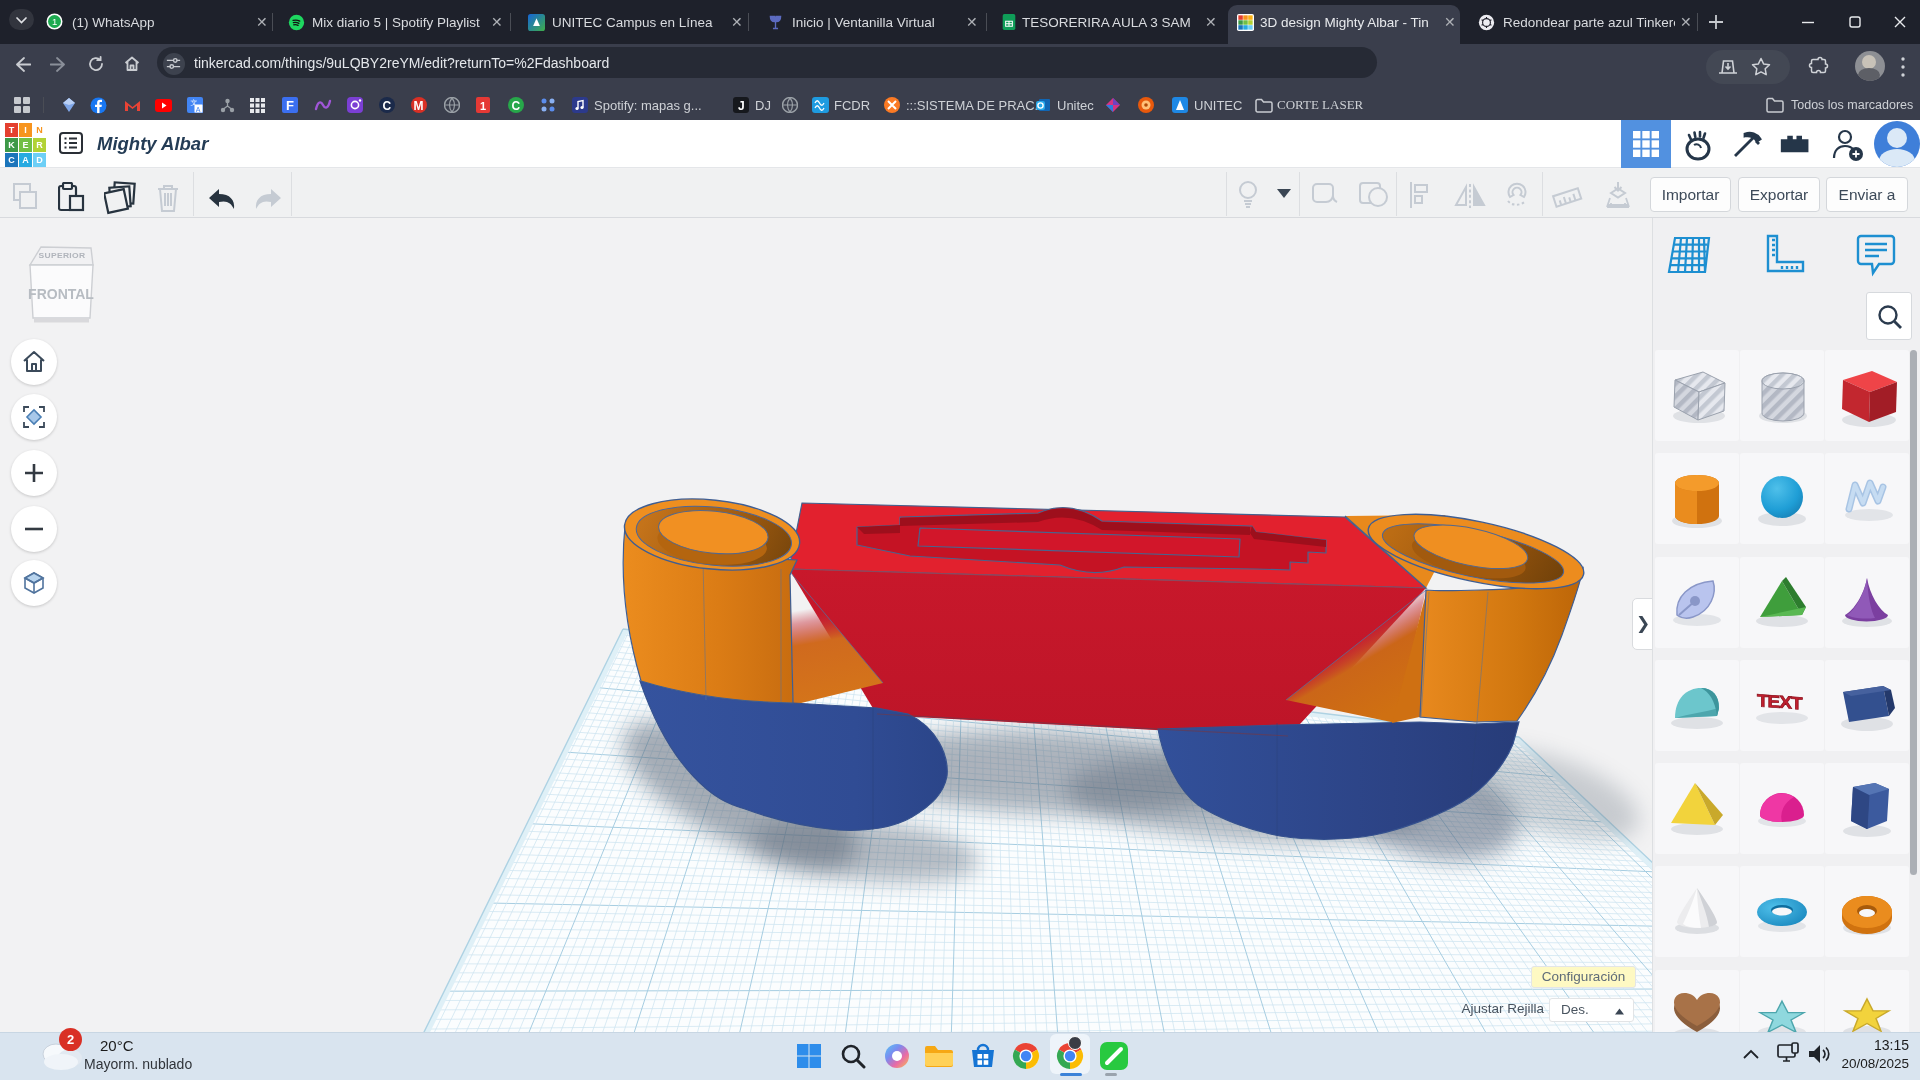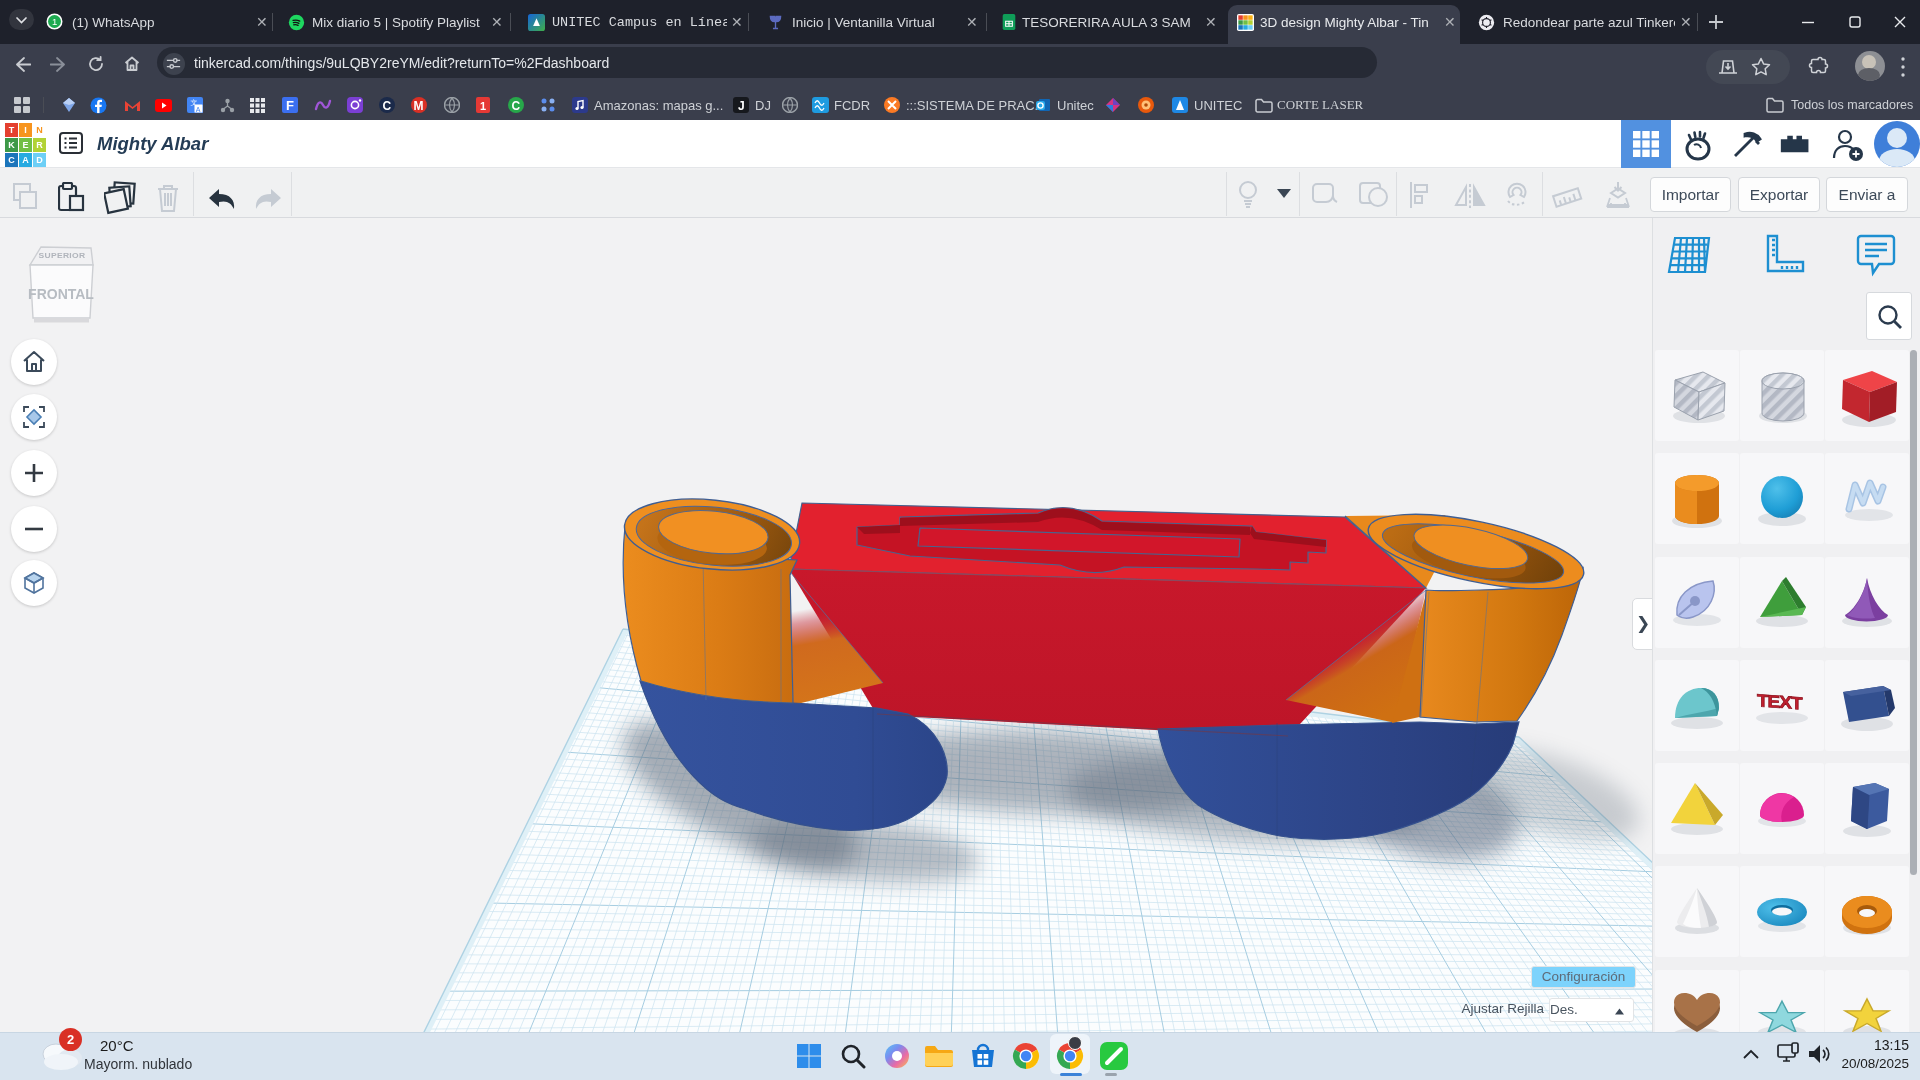--- a/index.html
+++ b/index.html
@@ -21,23 +21,23 @@
   #tkhead { position:absolute; left:0; top:120px; width:1920px; height:48px; background:#ffffff; border-bottom:1px solid #e4e6e9; }
   #tktool { position:absolute; left:0; top:169px; width:1920px; height:49px; background:#f0f1f2; border-bottom:1px solid #d8dade; }
   .tkbtn { position:absolute; top:177px; height:35px; background:#fdfdfd; border:1px solid #d4d7db; border-radius:4px; color:#3d4a59; font-size:15.5px; text-align:center; line-height:33px; }
   
   #panel { position:absolute; left:1652px; top:218px; width:268px; height:814px; background:#f0f0f2; border-left:1px solid #dddfe2; }
   .card { position:absolute; width:84px; height:91px; background:#f7f7f9; border-radius:3px; }
   #seldrop { position:absolute; left:1655px; top:292px; width:207px; height:48px; background:#fff; border:1px solid #d6d9dd; border-radius:3px; }
   #searchbtn { position:absolute; left:1866px; top:292px; width:46px; height:48px; background:#fff; border:1px solid #d6d9dd; border-radius:3px; }
   
   .navcirc { position:absolute; left:11px; width:46px; height:46px; border-radius:50%; background:#fff; box-shadow:0 1px 3px rgba(0,0,0,0.18); }
-  #cfgbtn { position:absolute; left:1531px; top:966px; width:105px; height:22px; background:#7dd3fc; border:1px solid #e3e5e7; border-radius:3px; color:#5e6b78; font-size:13.5px; text-align:center; line-height:20px; }
+  #cfgbtn { position:absolute; left:1531px; top:966px; width:105px; height:22px; background:#fef9c3; border:1px solid #e3e5e7; border-radius:3px; color:#5e6b78; font-size:13.5px; text-align:center; line-height:20px; }
   #gridlbl { position:absolute; left:1404px; top:1001px; width:140px; text-align:right; color:#47525e; font-size:13.5px; }
-  #gridsel { position:absolute; left:1549px; top:998px; width:85px; height:24px; background:#fff; border:1px solid #e2e4e6; border-radius:3px; color:#4a5560; font-size:13.5px; line-height:22px; padding-left:0; }
+  #gridsel { position:absolute; left:1549px; top:998px; width:85px; height:24px; background:#fff; border:1px solid #e2e4e6; border-radius:3px; color:#4a5560; font-size:13.5px; line-height:22px; padding-left:11px; }
   #collapse { position:absolute; left:1632px; top:598px; width:22px; height:52px; background:#fff; border:1px solid #d9dbde; border-radius:5px 0 0 5px; color:#3a4654; font-size:17px; text-align:center; line-height:50px; }
   
   #taskbar { position:absolute; left:0; top:1032px; width:1920px; height:48px; background:#d9e4ef; border-top:1px solid #c8d6e3; }
   .tkico { position:absolute; top:1038px; width:36px; height:36px; border-radius:5px; display:flex; align-items:center; justify-content:center; }
 </style>
 </head>
 <body>
 <div id="page">
 
 <div id="tabbar"></div>
@@ -75,21 +75,21 @@
 <svg class="abs" style="left:528px;top:14px" width="17" height="17" viewBox="0 0 20 20">
       <defs>
         <linearGradient id="ugrad" x1="0" y1="0" x2="1" y2="1">
           <stop offset="0" stop-color="#1565d8"></stop>
           <stop offset="1" stop-color="#3fae49"></stop>
         </linearGradient>
       </defs>
       <rect width="20" height="20" rx="3" fill="url(#ugrad)"></rect>
       <path d="M6 14 L10 5 L14 14 Z" fill="#fff"></path>
     </svg>
-<div class="tab" style="left:552px;width:175px;font-family:Liberation Mono, monospace;">
+<div class="tab" style="left:552px;width:175px;">
       <span class="title">UNITEC Campus en Línea</span>
     </div>
 <div class="tab" style="left:723px;">
       <span class="tabx">✕</span>
     </div>
 <div class="tabsep" style="left:748px;"></div>
 
 <svg class="abs" style="left:767px;top:14px" width="17" height="17" viewBox="0 0 20 20">
       <path d="M4 3 c0 5 3 6 5 6 l0 -6 z M16 3 c0 5 -3 6 -5 6 l0 -6 z M10 3 l0 14 M7 17 l6 0" stroke="#5c6bc0" stroke-width="1.6" fill="#5c6bc0"></path>
     </svg>
@@ -328,21 +328,21 @@
       </svg>
     </div>
 <div class="bk" style="left:572px;">
       <svg width="16" height="16">
         <rect width="16" height="16" rx="3" fill="#2c3a8c"></rect>
         <path d="M6 11.5 V4.5 l5 -1 v7" stroke="#fff" stroke-width="1.4" fill="none"></path>
         <circle cx="5" cy="11.5" r="1.6" fill="#fff"></circle>
         <circle cx="10" cy="10.5" r="1.6" fill="#fff"></circle>
       </svg>
     </div>
-<div class="bk" style="left:594px;">Amazonas: mapas g...</div>
+<div class="bk" style="left:594px;">Spotify: mapas g...</div>
 <div class="bk" style="left:733px;">
       <svg width="16" height="16">
         <rect width="16" height="16" rx="3" fill="#16181d"></rect>
         <text x="5" y="12.5" font-size="12" font-weight="bold" fill="#fff" font-family="Liberation Sans">J</text>
       </svg>
     </div>
 <div class="bk" style="left:755px;">DJ</div>
 <div class="bk" style="left:782px;">
       <svg width="16" height="16">
         <circle cx="8" cy="8" r="7.5" fill="none" stroke="#9aa0a6" stroke-width="1.4"></circle>

